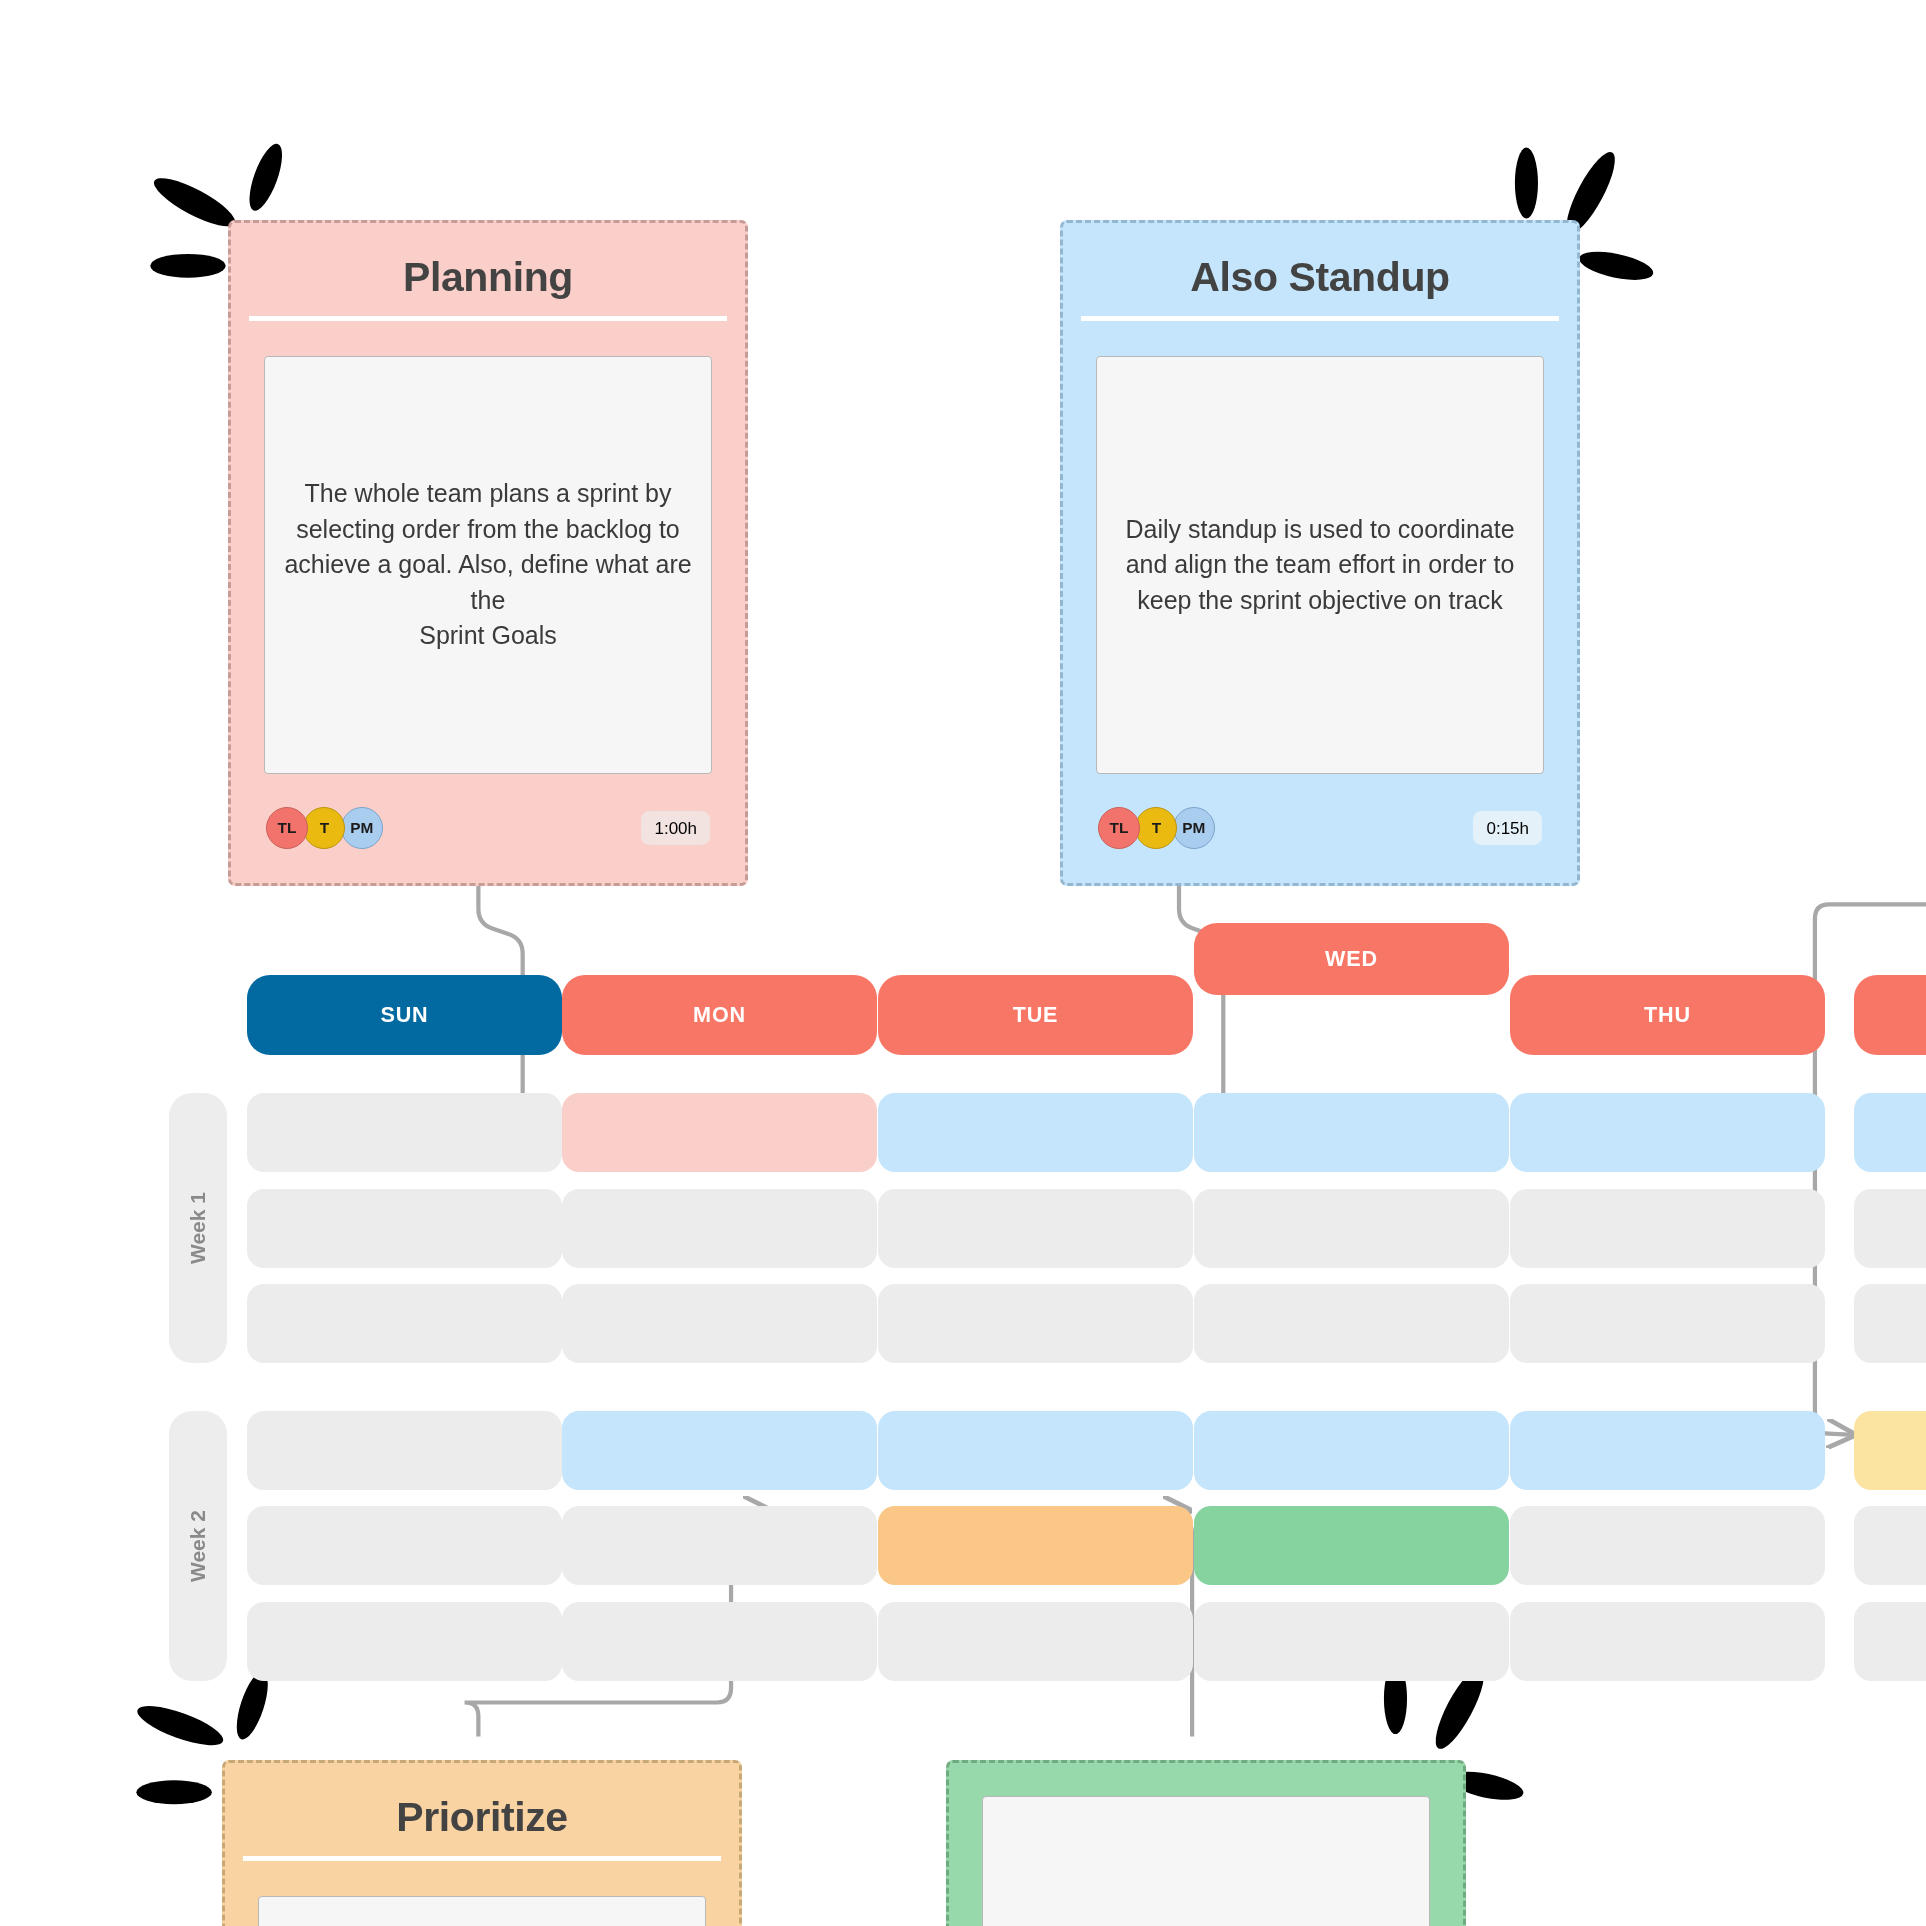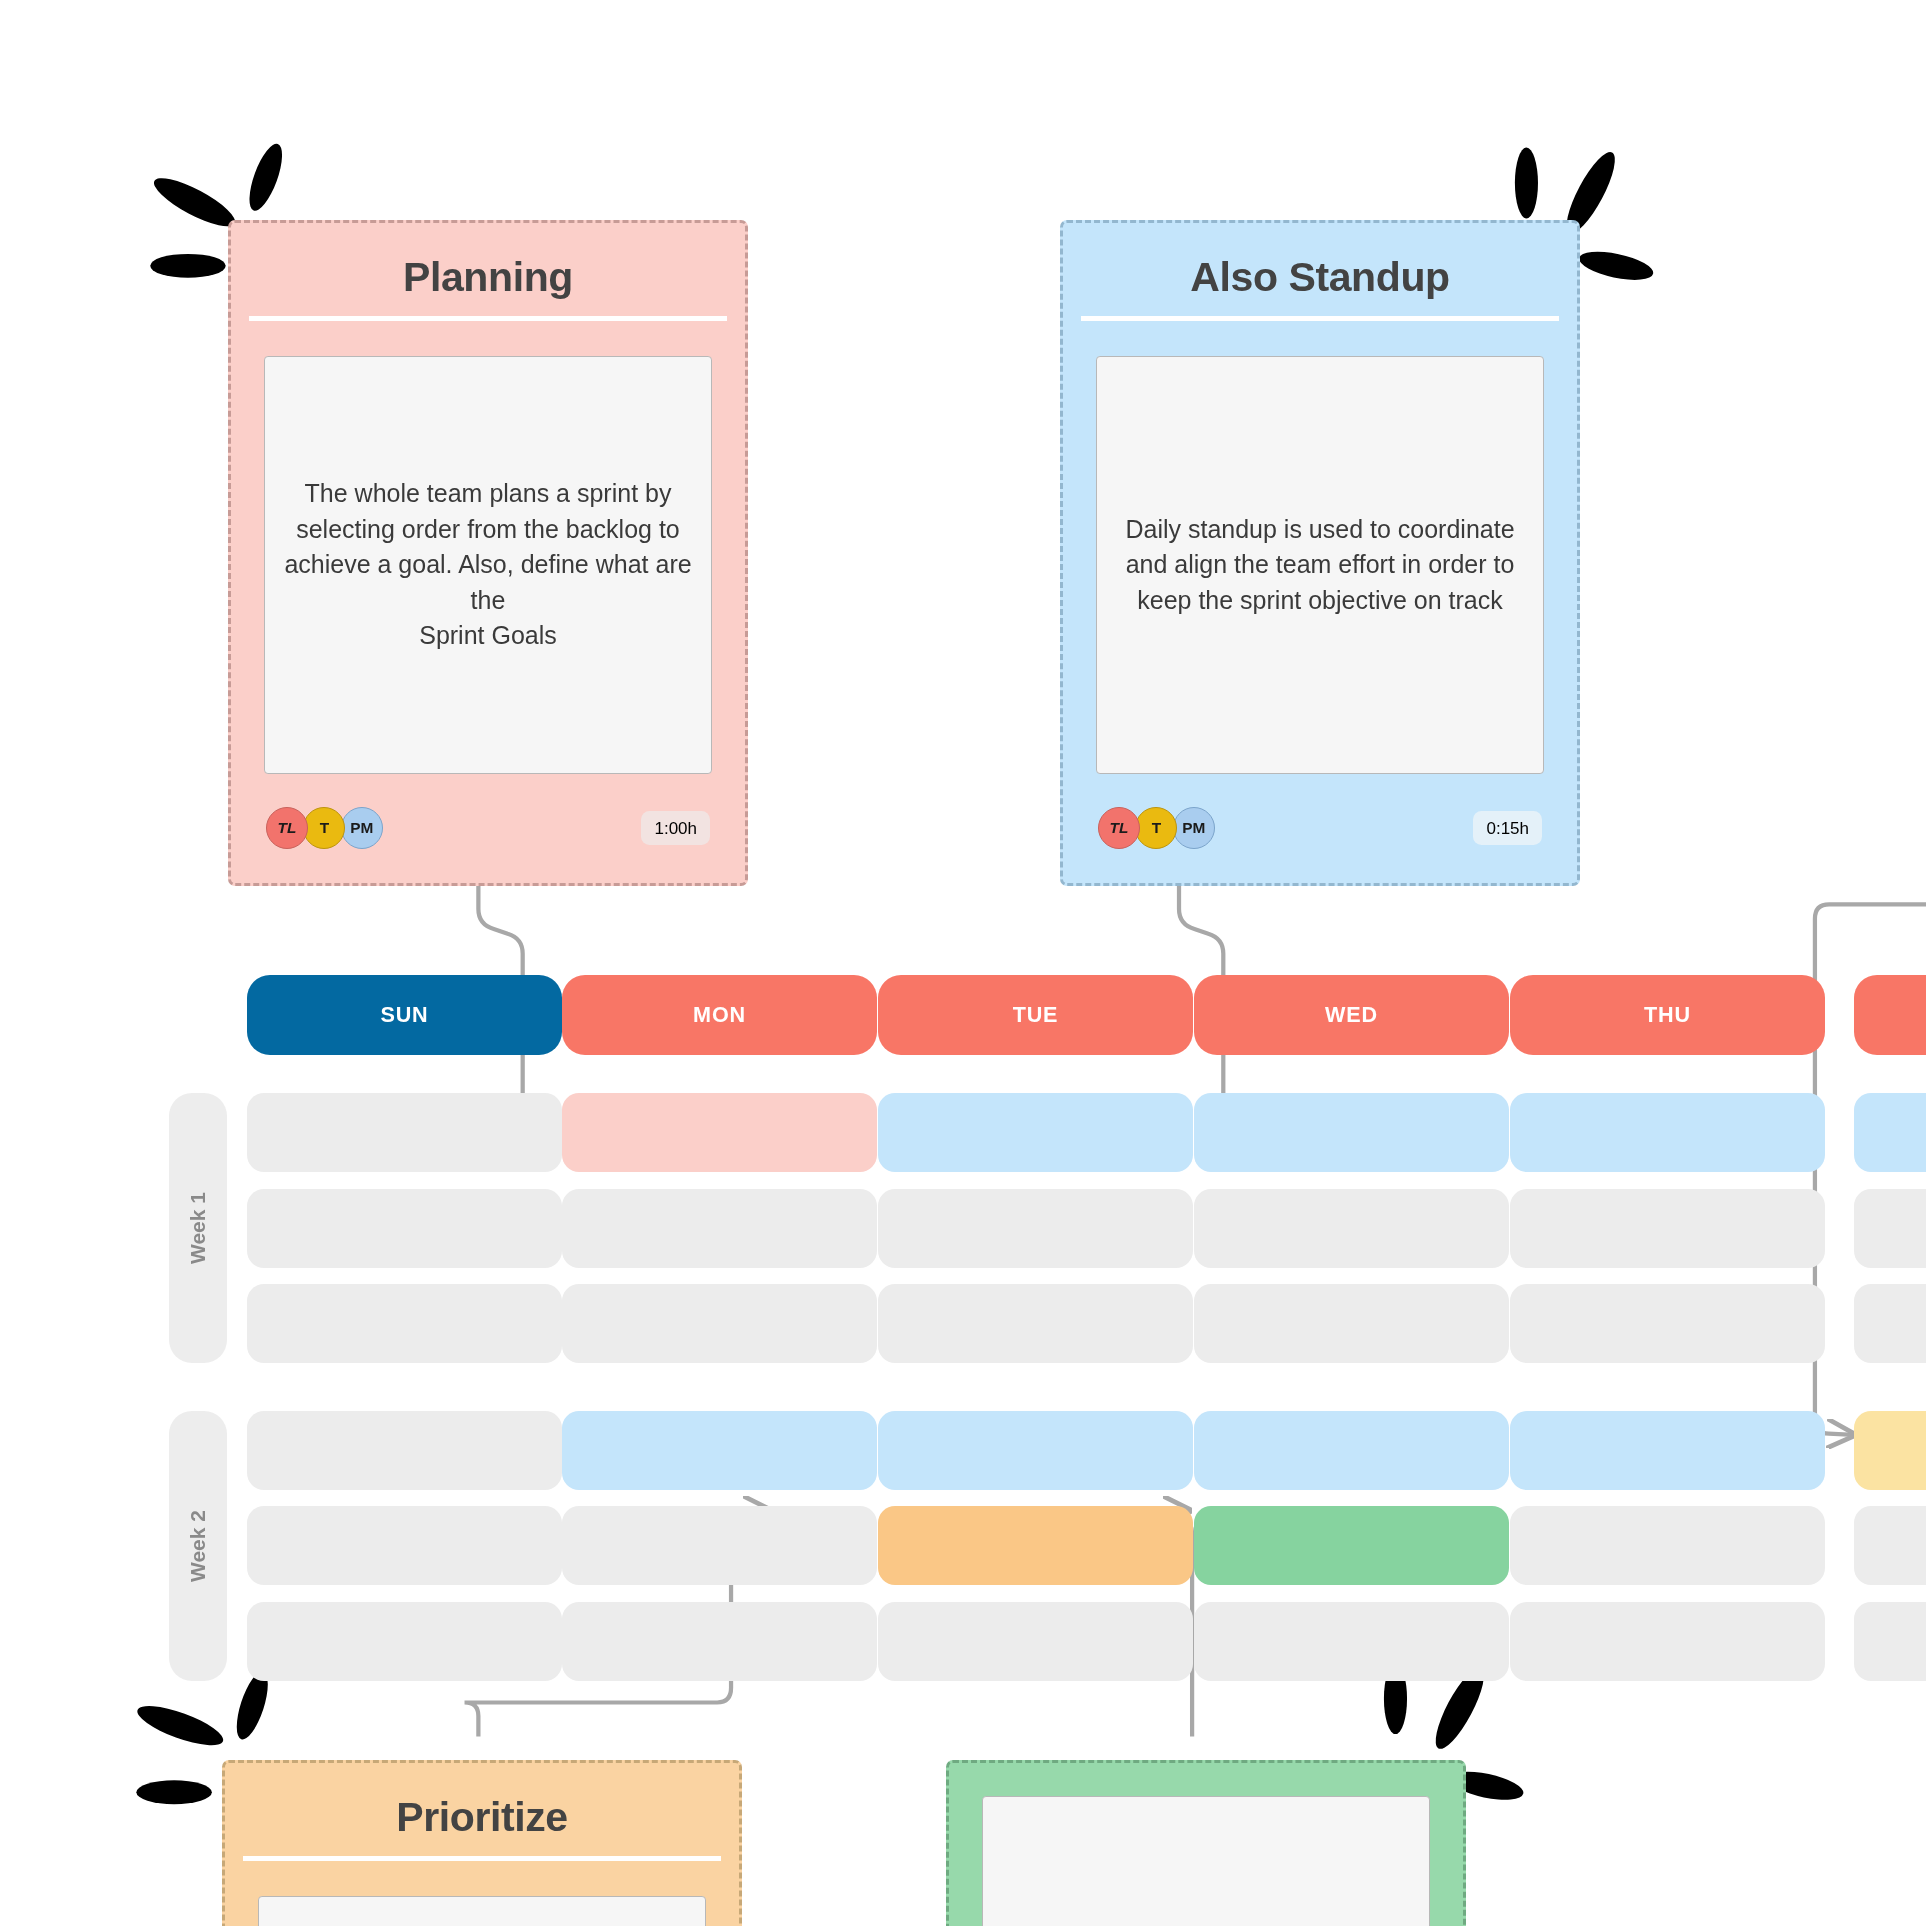--- a/index.html
+++ b/index.html
@@ -61,21 +61,21 @@
   .avatar {
     width: 42px; height: 42px;
     border-radius: 50%;
     display: flex; align-items: center; justify-content: center;
     font-weight: bold;
     font-size: 15.4px;
     color: #1b1b1b;
     margin-right: -4.6px;
     position: relative;
   }
-  .avatar.tl { background: #f2736c; border: 1.9px solid #c9615b; z-index: 3; font-style: italic; }
+  .avatar.tl { background: #f2736c; border: 1.9px solid #c9615b; z-index: 3; }
   .avatar.t  { background: #eaba10; border: 1.9px solid #bd940c; z-index: 2; }
   .avatar.pm { background: #a9cdef; border: 1.9px solid #7ba4cb; z-index: 1; }
   .time-pill {
     position: absolute;
     right: 17px;
     border-radius: 8.5px;
     font-size: 17px;
     color: #000000;
     padding: 8.5px 13px;
     line-height: 1;
@@ -207,21 +207,21 @@
   <div id="calendar" style="left:0; top:0; width:2665px; height:2491px;">
       <div class="week-label" style="left: 169px; top: 1093px; width: 58px; height: 270px;">
         <span>Week 1</span>
       </div>
       <div class="week-label" style="left: 169px; top: 1411px; width: 58px; height: 270px;">
         <span>Week 2</span>
       </div>
       <div class="day-head" style="left: 247px; top: 975px; width: 315px; height: 80px; background: #0369a1;">SUN</div>
       <div class="day-head" style="left: 562px; top: 975px; width: 315px; height: 80px; background: rgb(248, 118, 102);">MON</div>
       <div class="day-head" style="left: 878px; top: 975px; width: 315px; height: 80px; background: rgb(248, 118, 102);">TUE</div>
-      <div class="day-head" style="left: 1194px; top: 975px; width: 315px; height: 80px; background: rgb(248, 118, 102);">WED</div>
+      <div class="day-head" style="left: 1194px; top: 923px; width: 315px; height: 72px; background: rgb(248, 118, 102);">WED</div>
       <div class="day-head" style="left: 1510px; top: 975px; width: 315px; height: 80px; background: rgb(248, 118, 102);">THU</div>
       <div class="day-head" style="left: 1854px; top: 975px; width: 315px; height: 80px; background: rgb(248, 118, 102);">FRI</div>
       <div class="cell" style="left: 247px; top: 1093px; width: 315px; height: 79px; background: rgb(236, 236, 236);"></div>
       <div class="cell" style="left: 562px; top: 1093px; width: 315px; height: 79px; background: rgb(251, 207, 201);"></div>
       <div class="cell" style="left: 878px; top: 1093px; width: 315px; height: 79px; background: rgb(196, 229, 251);"></div>
       <div class="cell" style="left: 1194px; top: 1093px; width: 315px; height: 79px; background: rgb(196, 229, 251);"></div>
       <div class="cell" style="left: 1510px; top: 1093px; width: 315px; height: 79px; background: rgb(196, 229, 251);"></div>
       <div class="cell" style="left: 1854px; top: 1093px; width: 315px; height: 79px; background: rgb(196, 229, 251);"></div>
       <div class="cell" style="left: 247px; top: 1189px; width: 315px; height: 79px; background: rgb(236, 236, 236);"></div>
       <div class="cell" style="left: 562px; top: 1189px; width: 315px; height: 79px; background: rgb(236, 236, 236);"></div>

